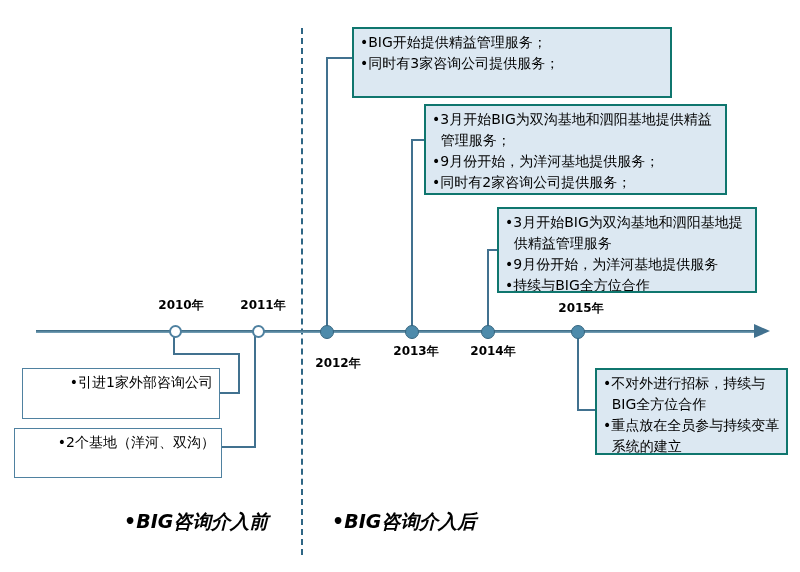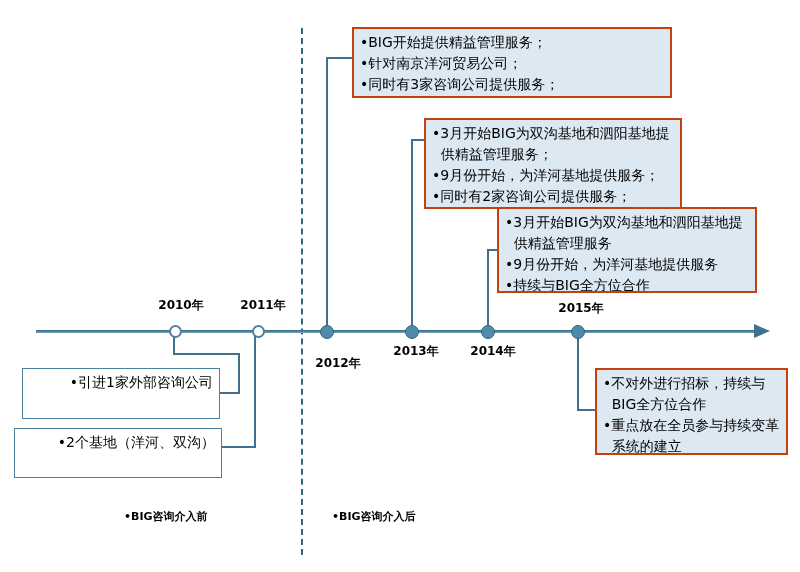--- a/index.html
+++ b/index.html
@@ -20,26 +20,26 @@
   .seg{position:absolute;background:#41718f;z-index:1;}
   
   .marker{position:absolute;border-radius:50%;z-index:3;box-sizing:border-box;}
   .marker.filled{width:14px;height:14px;top:325px;background:#4e8bab;border:1px solid #35657f;}
   .marker.open{width:13px;height:13px;top:325px;background:#ffffff;border:2px solid #4f81a0;}
   
   .year{position:absolute;transform:translateX(-50%);font-size:12px;font-weight:bold;
     white-space:nowrap;z-index:2;}
   
   .box{position:absolute;box-sizing:border-box;background:#dce8f2;
-    border:2px solid #c2410c;padding:3px 6px;font-size:14px;line-height:21px;
+    border:2px solid #0f766e;padding:3px 6px;font-size:14px;line-height:21px;
     z-index:2;overflow:hidden;}
   .box.left{background:#ffffff;border:1.5px solid #4f81a0;line-height:22px;padding:2px 6px;text-align:right;}
   .box .line{text-indent:-0.62em;padding-left:0.62em;}
   
-  .phase{position:absolute;font-size:11px;font-weight:bold;white-space:nowrap;z-index:2;}
+  .phase{position:absolute;font-size:19px;font-weight:bold;white-space:nowrap;z-index:2;font-style:italic;}
 </style>
 </head>
 <body>
 
 <div id="stage">
 
   <div class="divider"></div>
 
   <div class="axis"></div>
   <div class="arrowhead"></div>
@@ -73,25 +73,24 @@
 
   <div class="year" style="left:181px;top:297px">2010年</div>
   <div class="year" style="left:263px;top:297px">2011年</div>
   <div class="year" style="left:338px;top:355px">2012年</div>
   <div class="year" style="left:416px;top:343px">2013年</div>
   <div class="year" style="left:493px;top:343px">2014年</div>
   <div class="year" style="left:581px;top:300px">2015年</div>
 
   <div class="box" style="left:352px;top:27px;width:320px;height:71px">
     <div class="line">•BIG开始提供精益管理服务；</div>
-    <div class="line">•针对南京洋河贸易公司；</div>
     <div class="line">•同时有3家咨询公司提供服务；</div>
   </div>
 
-  <div class="box" style="left:424px;top:118px;width:258px;height:91px">
+  <div class="box" style="left:424px;top:104px;width:303px;height:91px">
     <div class="line">•3月开始BIG为双沟基地和泗阳基地提供精益管理服务；</div>
     <div class="line">•9月份开始，为洋河基地提供服务；</div>
     <div class="line">•同时有2家咨询公司提供服务；</div>
   </div>
 
   <div class="box" style="left:497px;top:207px;width:260px;height:86px;padding-right:8px">
     <div class="line">•3月开始BIG为双沟基地和泗阳基地提供精益管理服务</div>
     <div class="line">•9月份开始，为洋河基地提供服务</div>
     <div class="line">•持续与BIG全方位合作</div>
   </div>

